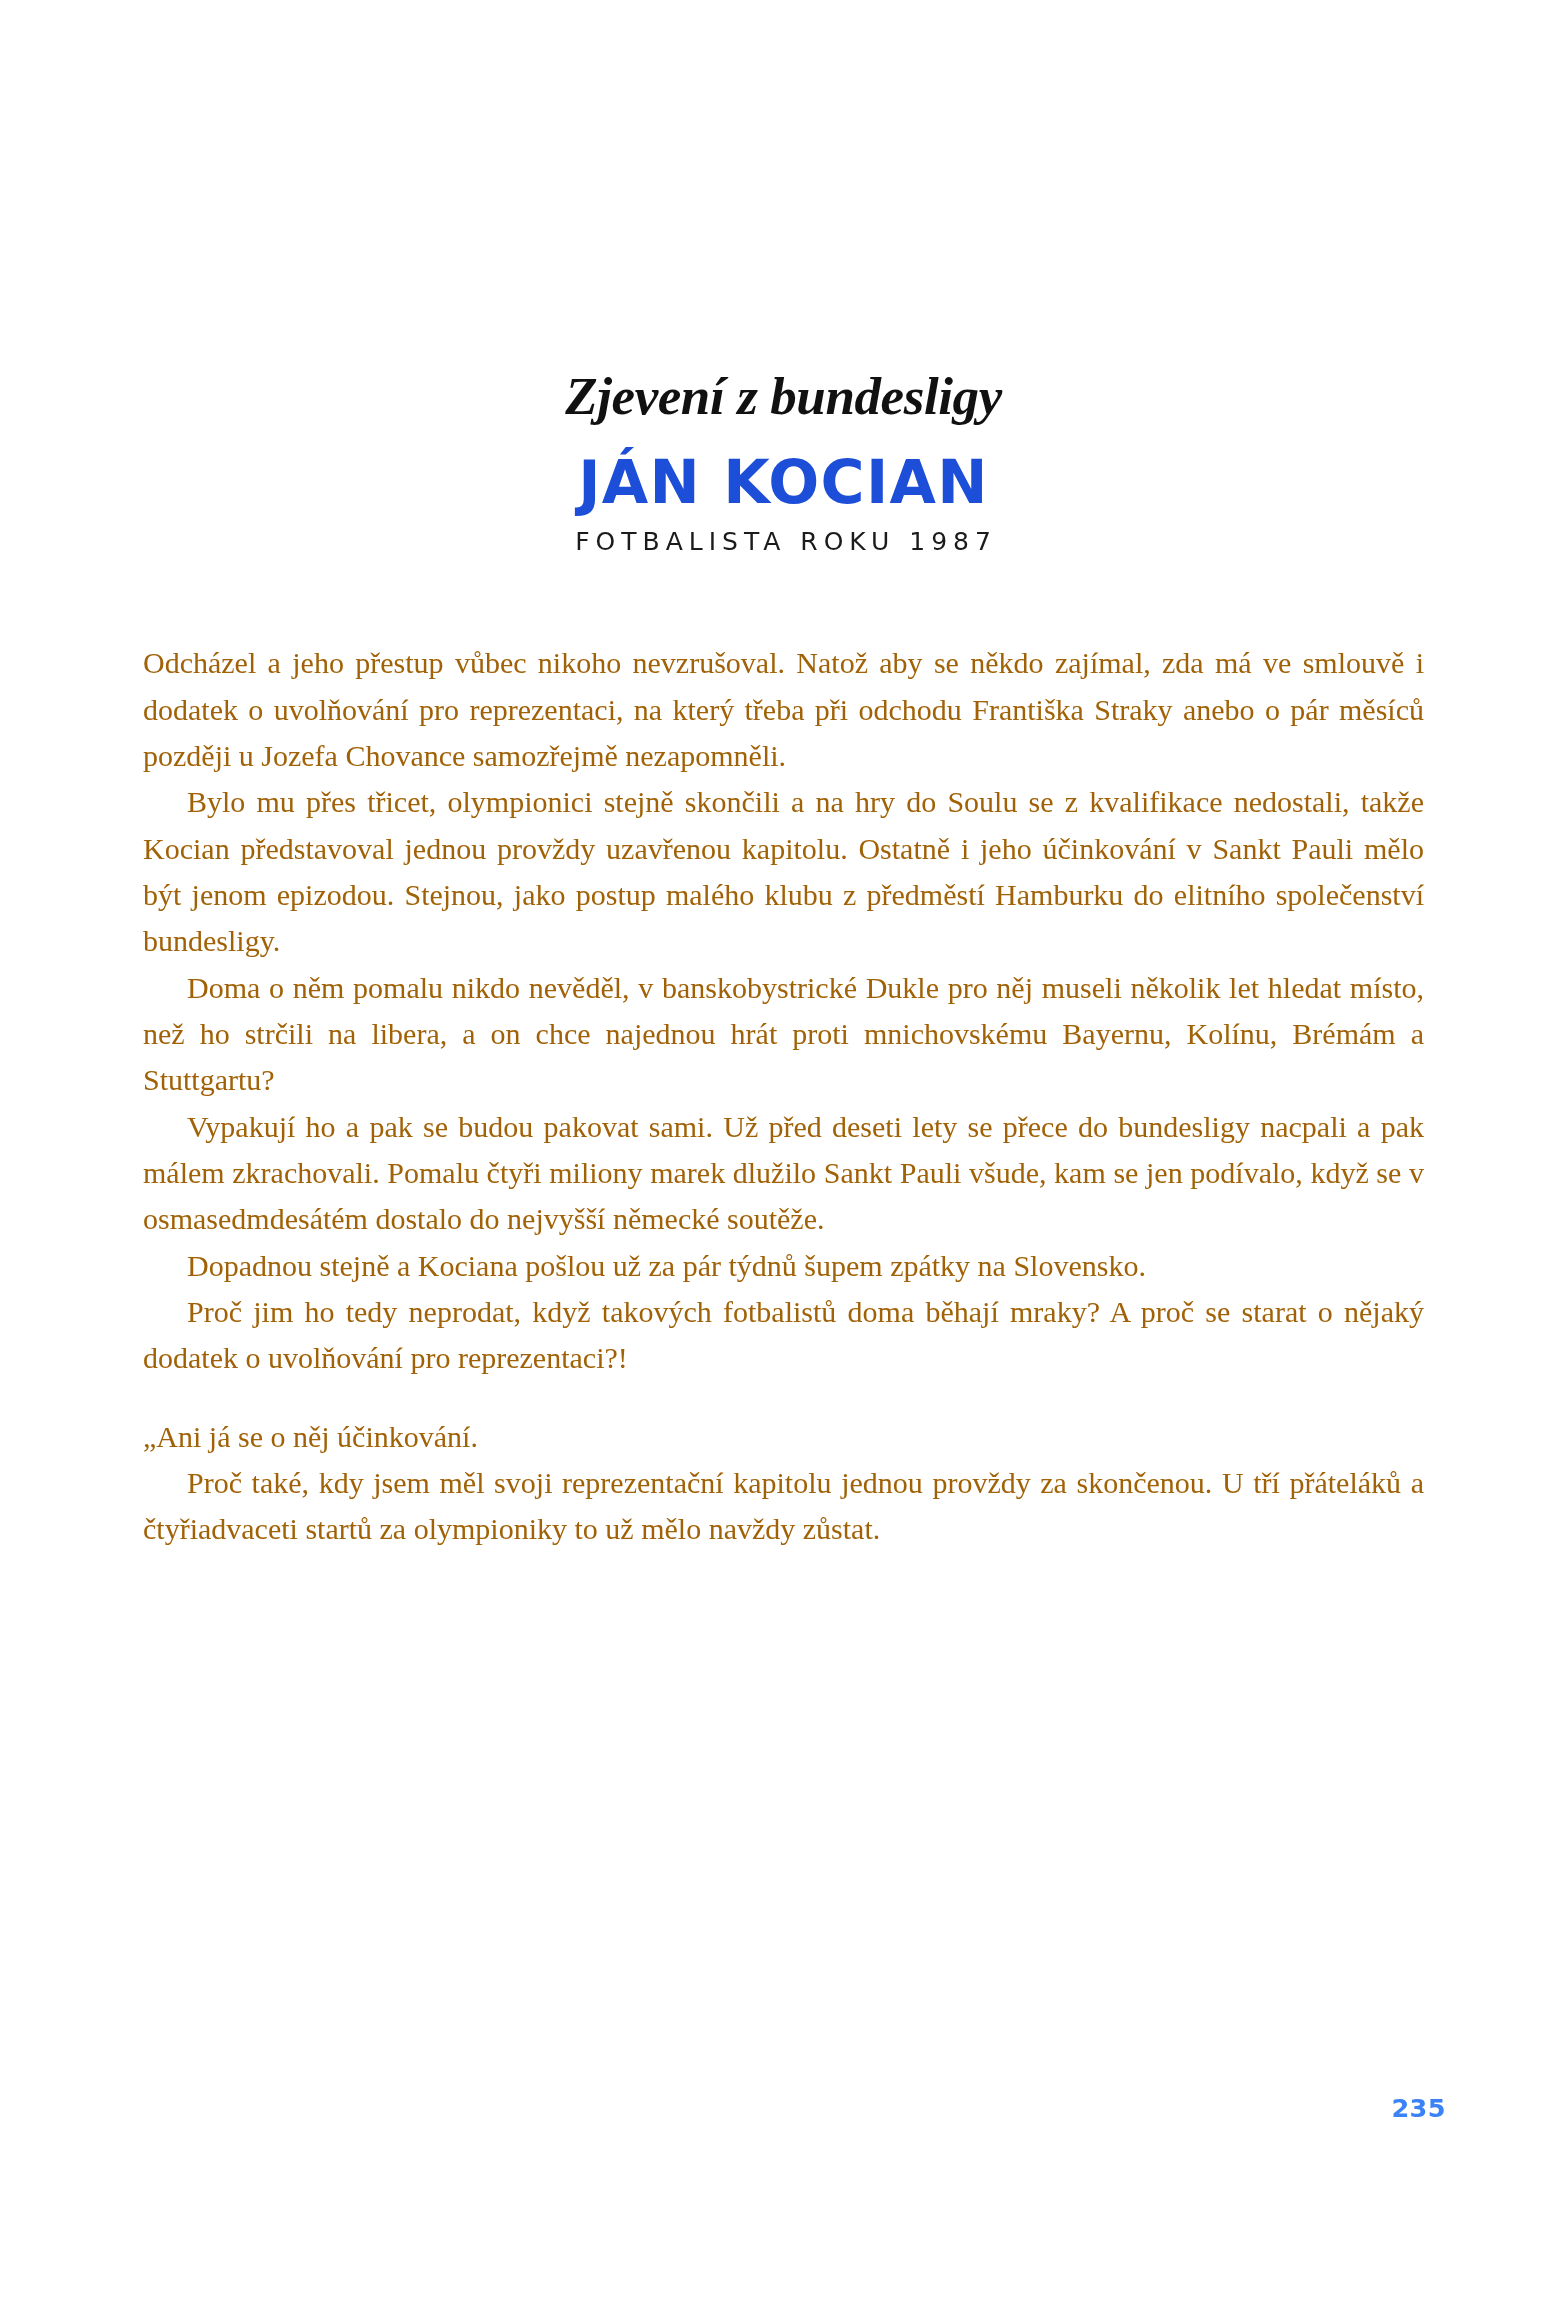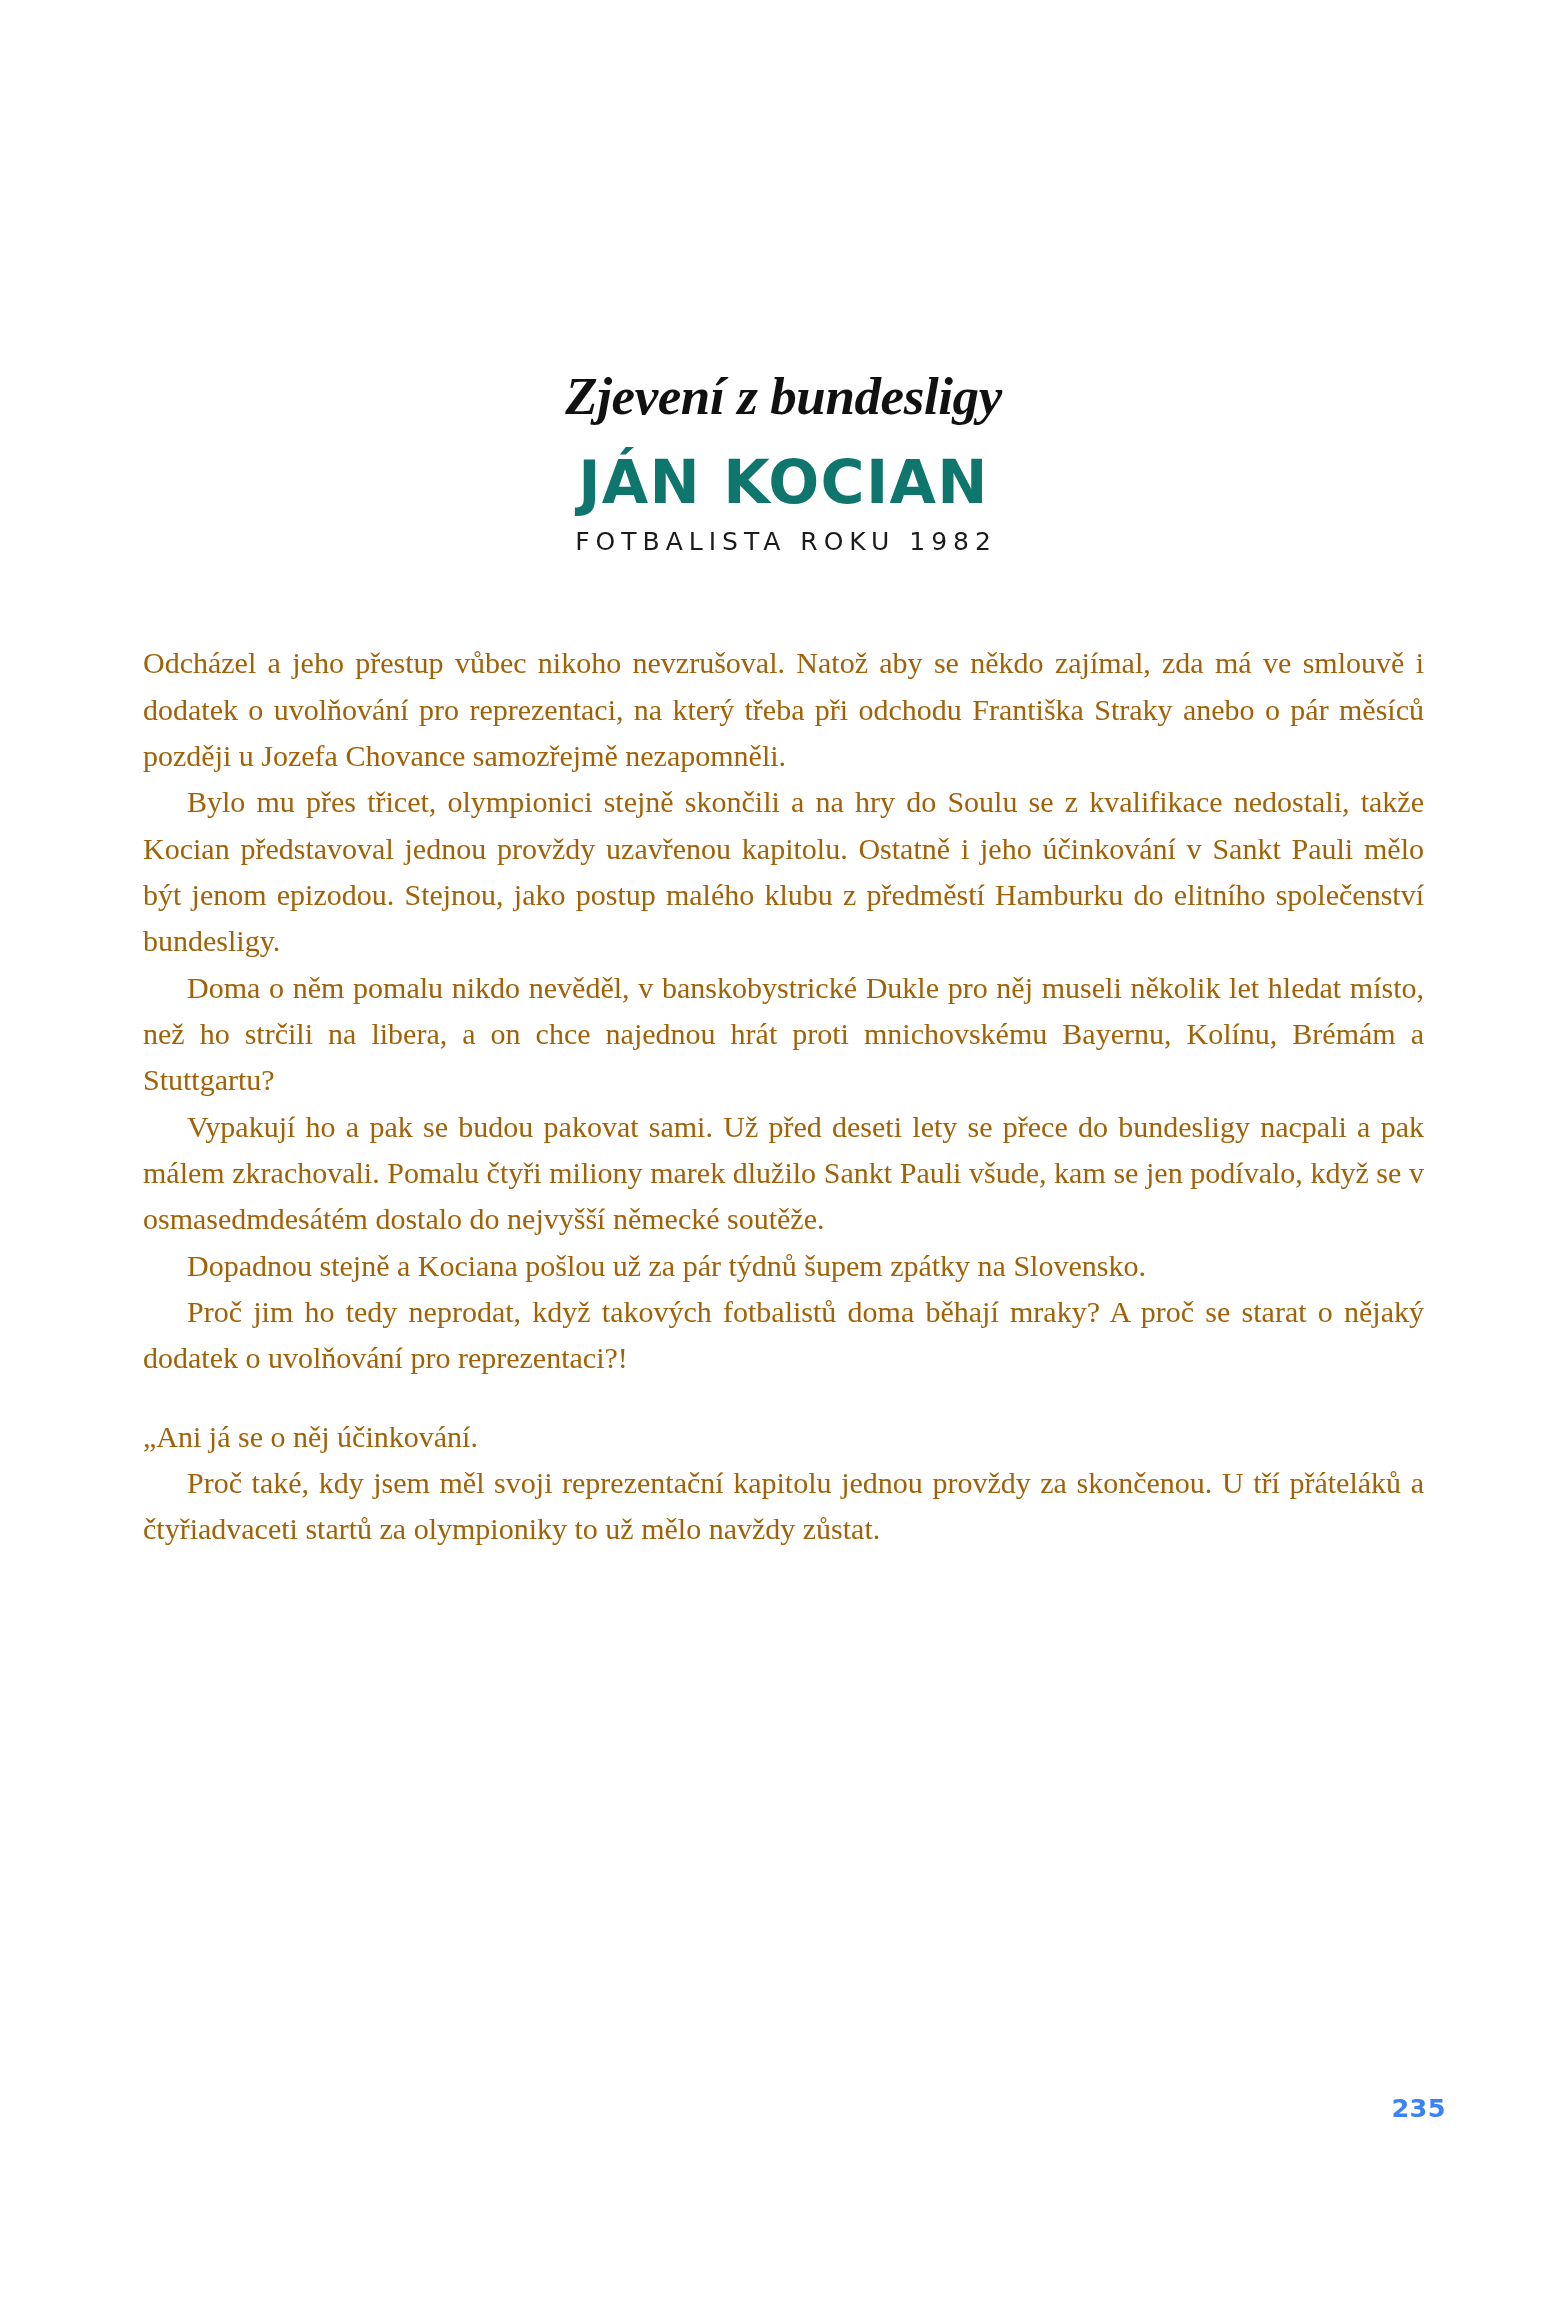--- a/index.html
+++ b/index.html
@@ -47,21 +47,21 @@
     color: #111111;
     margin: 0 0 24px 0;
   }
 
   .name {
     font-family: "DejaVu Sans", sans-serif;
     font-weight: 700;
     font-size: 60px;
     line-height: 1.1;
     letter-spacing: 1.3px;
-    color: #0f766e;
+    color: #1d4ed8;
     margin: 5.1px 0 12px 0;
   }
 
   .subtitle {
     font-family: "DejaVu Sans", sans-serif;
     font-weight: 400;
     font-size: 25px;
     letter-spacing: 6px;
     color: #1b1b1b;
     margin: 0 0 0 5.1px;
@@ -111,21 +111,21 @@
 </head>
 <body>
 
 <div class="page">
 
   <div class="content">
 
     <div class="header">
       <div class="kicker">Zjevení z bundesligy</div>
       <div class="name">JÁN KOCIAN</div>
-      <div class="subtitle">FOTBALISTA ROKU 1982</div>
+      <div class="subtitle">FOTBALISTA ROKU 1987</div>
     </div>
 
     <div class="body-text">
       <p>Odcházel a jeho přestup vůbec nikoho nevzrušoval. Natož aby se někdo zajímal, zda má ve smlouvě i dodatek o uvolňování pro reprezentaci, na který třeba při odchodu Františka Straky anebo o pár měsíců později u Jozefa Chovance samozřejmě nezapomněli.</p>
       <p class="indent">Bylo mu přes třicet, olympionici stejně skončili a na hry do Soulu se z kvalifikace nedostali, takže Kocian představoval jednou provždy uzavřenou kapitolu. Ostatně i jeho účinkování v Sankt Pauli mělo být jenom epizodou. Stejnou, jako postup malého klubu z předměstí Hamburku do elitního společenství bundesligy.</p>
       <p class="indent">Doma o něm pomalu nikdo nevěděl, v banskobystrické Dukle pro něj museli několik let hledat místo, než ho strčili na libera, a on chce najednou hrát proti mnichovskému Bayernu, Kolínu, Brémám a Stuttgartu?</p>
       <p class="indent">Vypakují ho a pak se budou pakovat sami. Už před deseti lety se přece do bundesligy nacpali a pak málem zkrachovali. Pomalu čtyři miliony marek dlužilo Sankt Pauli všude, kam se jen podívalo, když se v osmasedmdesátém dostalo do nejvyšší německé soutěže.</p>
       <p class="indent">Dopadnou stejně a Kociana pošlou už za pár týdnů šupem zpátky na Slovensko.</p>
       <p class="indent">Proč jim ho tedy neprodat, když takových fotbalistů doma běhají mraky? A proč se starat o nějaký dodatek o uvolňování pro reprezentaci?!</p>
       <p class="gap-before">„Ani já se o něj účinkování.</p>

